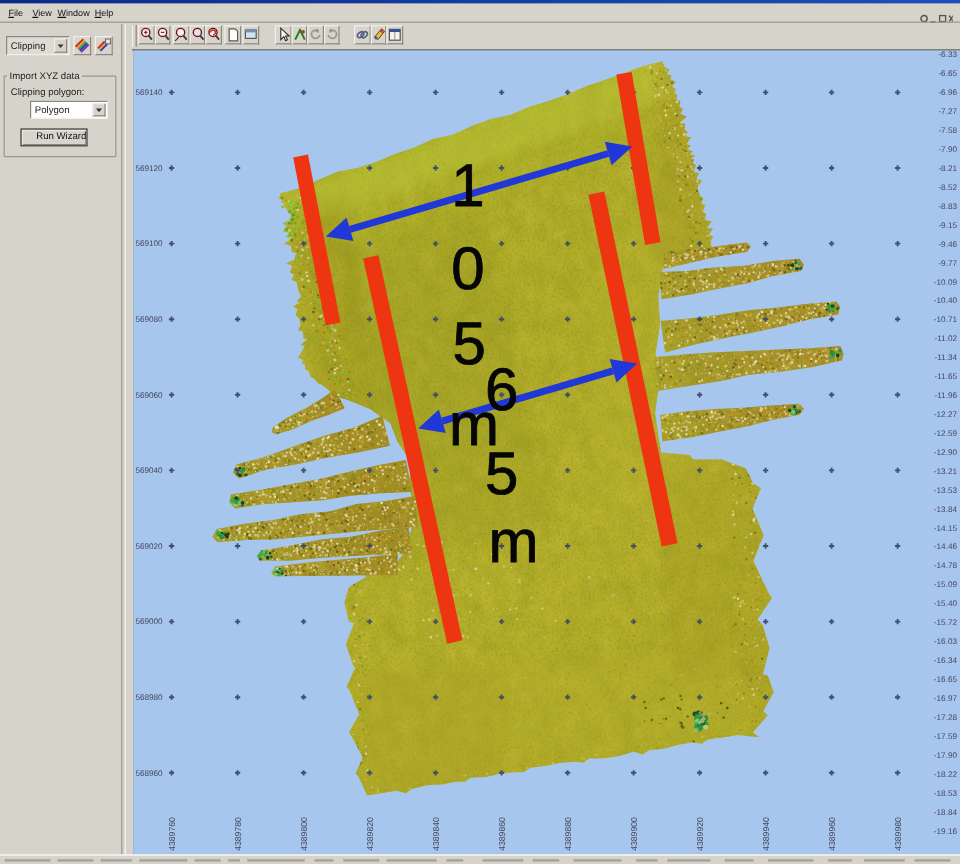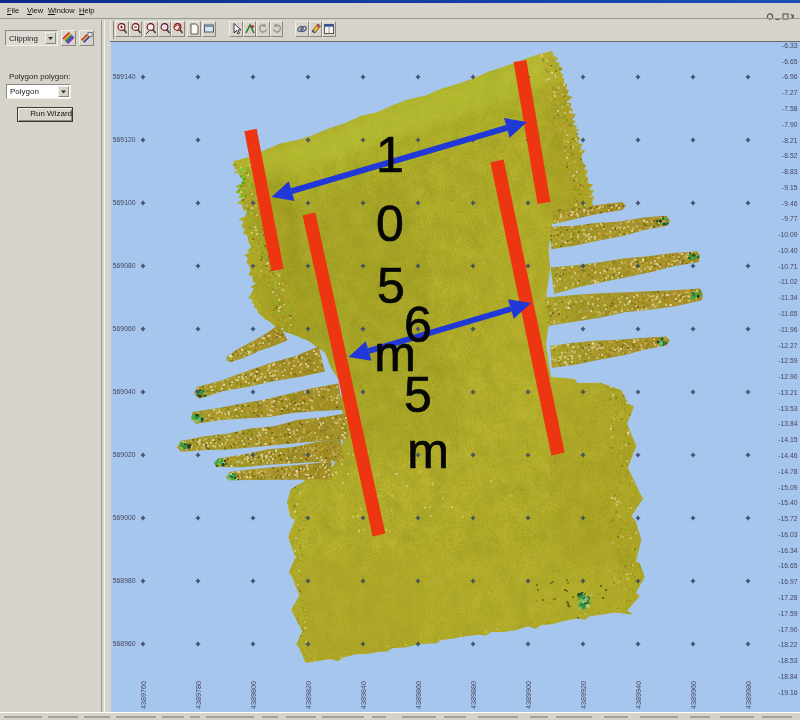--- a/index.html
+++ b/index.html
@@ -44,22 +44,25 @@
   <div class="abs" style="left:79px;top:10px;width:15px;height:16px;background:#d8d4cc;border:1px solid;border-color:#f0efe8 #8a887f #8a887f #f0efe8;box-sizing:border-box">
     <svg width="13" height="14" viewBox="0 0 13 14">
         <g transform="rotate(-45 6 8)">
           <rect x="2" y="5" width="8" height="1.5" fill="#d02020"></rect>
           <rect x="2" y="6.5" width="8" height="1.5" fill="#e8a020"></rect>
           <rect x="2" y="8" width="8" height="1.5" fill="#2040c0"></rect>
         </g>
         <rect x="8" y="1.5" width="4" height="4" fill="#e8e8f0" stroke="#606060" stroke-width="0.8"></rect>
       </svg>
   </div>
-  <div class="abs" style="left:9px;top:52px;font-size:8px;color:#222">Polygon polygon:</div>
-  <div class="abs" style="left:6px;top:64px;width:65px;height:15px;background:#fff;border:1px solid;border-color:#8a887f #f0efe8 #f0efe8 #8a887f;box-sizing:border-box;font-size:8px;color:#222">
+  <fieldset class="abs" style="left:3px;top:39px;width:92px;height:70px;border:1px solid #9a988f;border-radius:1px;margin:0;padding:0">
+    <legend style="font-size:8px;color:#222;margin-left:2px;padding:0 2px">Import XYZ data</legend>
+  </fieldset>
+  <div class="abs" style="left:9px;top:52px;font-size:8px;color:#222">Clipping polygon:</div>
+  <div class="abs" style="left:25px;top:64px;width:65px;height:15px;background:#fff;border:1px solid;border-color:#8a887f #f0efe8 #f0efe8 #8a887f;box-sizing:border-box;font-size:8px;color:#222">
     <span style="position:absolute;left:3px;top:2px">Polygon</span>
     <div style="position:absolute;right:1px;top:1px;width:11px;height:11px;background:#d6d3ca;border:1px solid;border-color:#f0efe8 #8a887f #8a887f #f0efe8;box-sizing:border-box"><svg width="9" height="9">
           <path d="M2 3.5 L4.5 6.5 L7 3.5 Z" fill="#333"></path>
         </svg></div>
   </div>
   <div class="abs" style="left:17px;top:87px;width:56px;height:15px;background:#d8d4cc;border:1.5px solid #3a3a38;box-shadow:inset 1px 1px 0 #f0efe8, inset -1px -1px 0 #8a887f;box-sizing:border-box;font-size:8px;color:#111;text-align:right;line-height:12px">Run Wizard</div>
 </div>
 
 <div class="abs" style="left:108px;top:20px;width:692px;height:22px;background:#d6d3ca">
   <div style="position:absolute;left:2px;top:1px;width:2px;height:18px;border-left:1px solid #f0efe8;border-right:1px solid #8a887f"></div>

